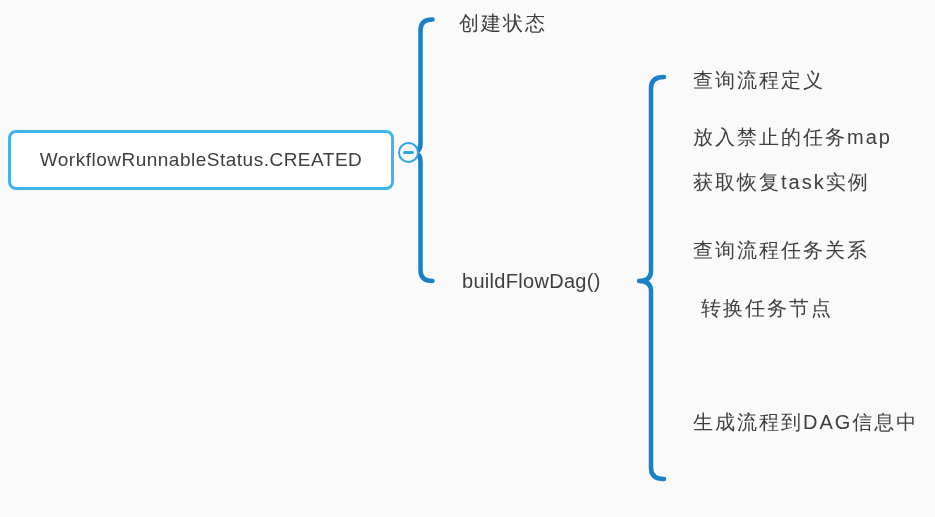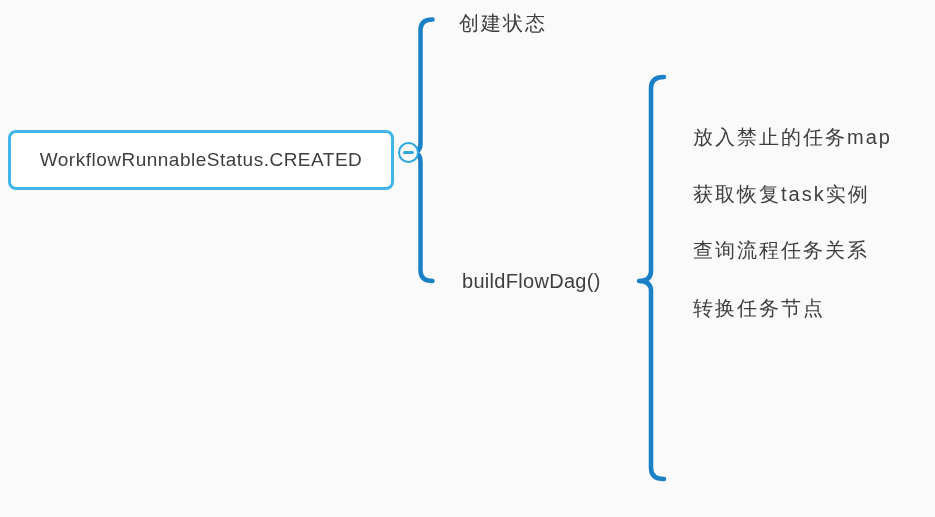--- a/index.html
+++ b/index.html
@@ -78,23 +78,23 @@
     white-space:nowrap;
     font-size:20px;
     cursor:default;
   }
   .cjk{letter-spacing:2px;}
   .child-1{left:459px;top:9px;}
   .child-2{left:462px;top:267px;letter-spacing:0.3px;}
   .leaf{left:693px;}
   .leaf-1{top:66px;}
   .leaf-2{top:123px;}
-  .leaf-3{top:180px;}
+  .leaf-3{top:168px;}
   .leaf-4{top:236px;}
-  .leaf-5{top:294px;}
+  .leaf-5{top:294px;margin-left:8px;}
   .leaf-6{top:351px;}
   .leaf-7{top:408px;}
   .leaf-8{top:465px;}
 </style>
 </head>
 <body>
 
 <div class="canvas">
 
   <svg class="connectors" viewBox="0 0 935 517" xmlns="http://www.w3.org/2000/svg">
@@ -106,18 +106,20 @@
     <span>WorkflowRunnableStatus.CREATED</span>
   </div>
 
   <div class="collapse-btn" title="minus-circle-icon">
     <span class="minus"></span>
   </div>
 
   <div class="topic child-2">buildFlowDag()</div>
   <div class="topic cjk child-1">创建状态</div>
 
+  <div class="topic cjk leaf leaf-1">查询流程定义</div>
   <div class="topic cjk leaf leaf-2">放入禁止的任务map</div>
   <div class="topic cjk leaf leaf-3">获取恢复task实例</div>
   <div class="topic cjk leaf leaf-4">查询流程任务关系</div>
   <div class="topic cjk leaf leaf-5">转换任务节点</div>
+  <div class="topic cjk leaf leaf-7">生成流程到DAG信息中</div>
 
 </div>
 
 </body></html>

